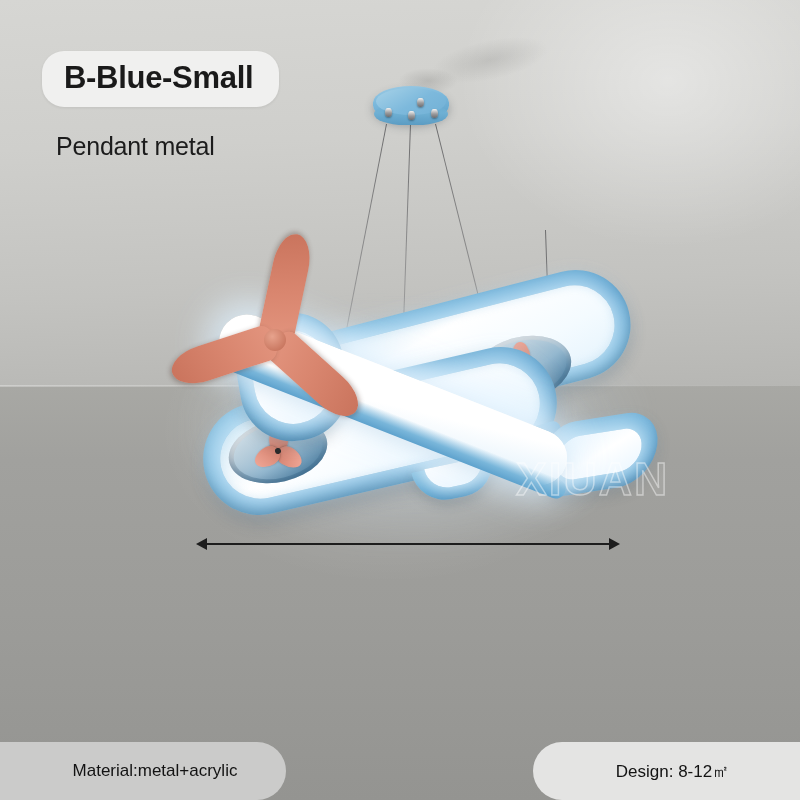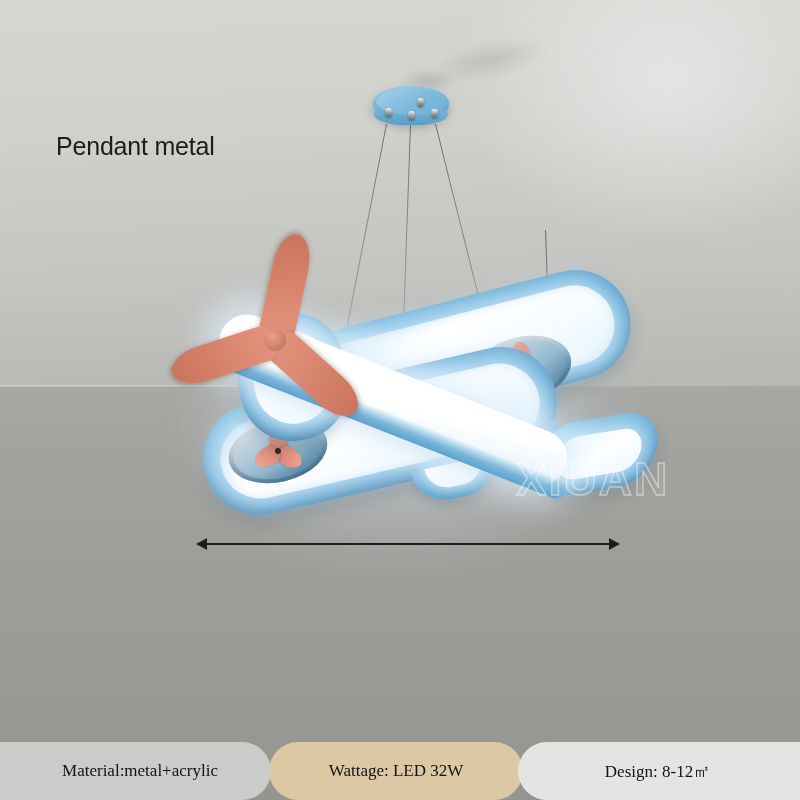--- a/index.html
+++ b/index.html
@@ -282,21 +282,21 @@
   .arrow-right { right: 0;  border-left: 11px solid #1d1d1d; }
   .dim-label {
     position: absolute; left: 0; top: 556px; width: 800px;
     text-align: center;
     font-size: 21px; color: #141414; letter-spacing: .2px;
   }
   .dim-label-shift { padding-left: 10px; display: inline-block; }
 
   
   .specbar {
-    position: absolute; left: 1px; bottom: 0; width: 695px; height: 58px; font-family: Liberation Serif, serif;
+    position: absolute; left: 16px; bottom: 0; width: 695px; height: 58px;
   }
   .seg {
     position: absolute; top: 0; height: 58px;
     display: flex; align-items: center; justify-content: center;
     font-size: 17px; color: #131313; white-space: nowrap;
   }
   .seg-material { left: -22px; width: 292px; background: #cbcbca; border-radius: 0 29px 29px 0; padding-left: 30px; }
   .seg-wattage  { left: 268px; width: 254px; background: #dcc8a5; border-radius: 29px; }
   .seg-design   { left: 517px; width: 305px; background: #e4e4e3; border-radius: 29px 0 0 29px; padding-right: 26px; }
 </style>
@@ -380,27 +380,29 @@
     <div class="front-prop">
       <div class="fp-blade" style="transform: rotate(192deg);"></div>
       <div class="fp-blade" style="transform: rotate(312deg);"></div>
       <div class="fp-blade" style="transform: rotate(72deg);"></div>
       <div class="fp-hub"></div>
     </div>
 
     <div class="watermark">XIUAN</div>
   </div>
 
+  <div class="title-pill">
+    <span>B-Blue-Small</span>
+  </div>
   <div class="subtitle">Pendant metal</div>
 
   <div class="dim-wrap">
     <div class="arrow-head arrow-left"></div>
     <div class="dim-line"></div>
     <div class="arrow-head arrow-right"></div>
   </div>
 
   <div class="specbar">
     <div class="seg seg-material">Material:metal+acrylic</div>
-    <div class="seg seg-wattage">Wattage: LED 32W</div>
     <div class="seg seg-design">Design: 8-12㎡</div>
   </div>
 
 </div>
 
 </body></html>

